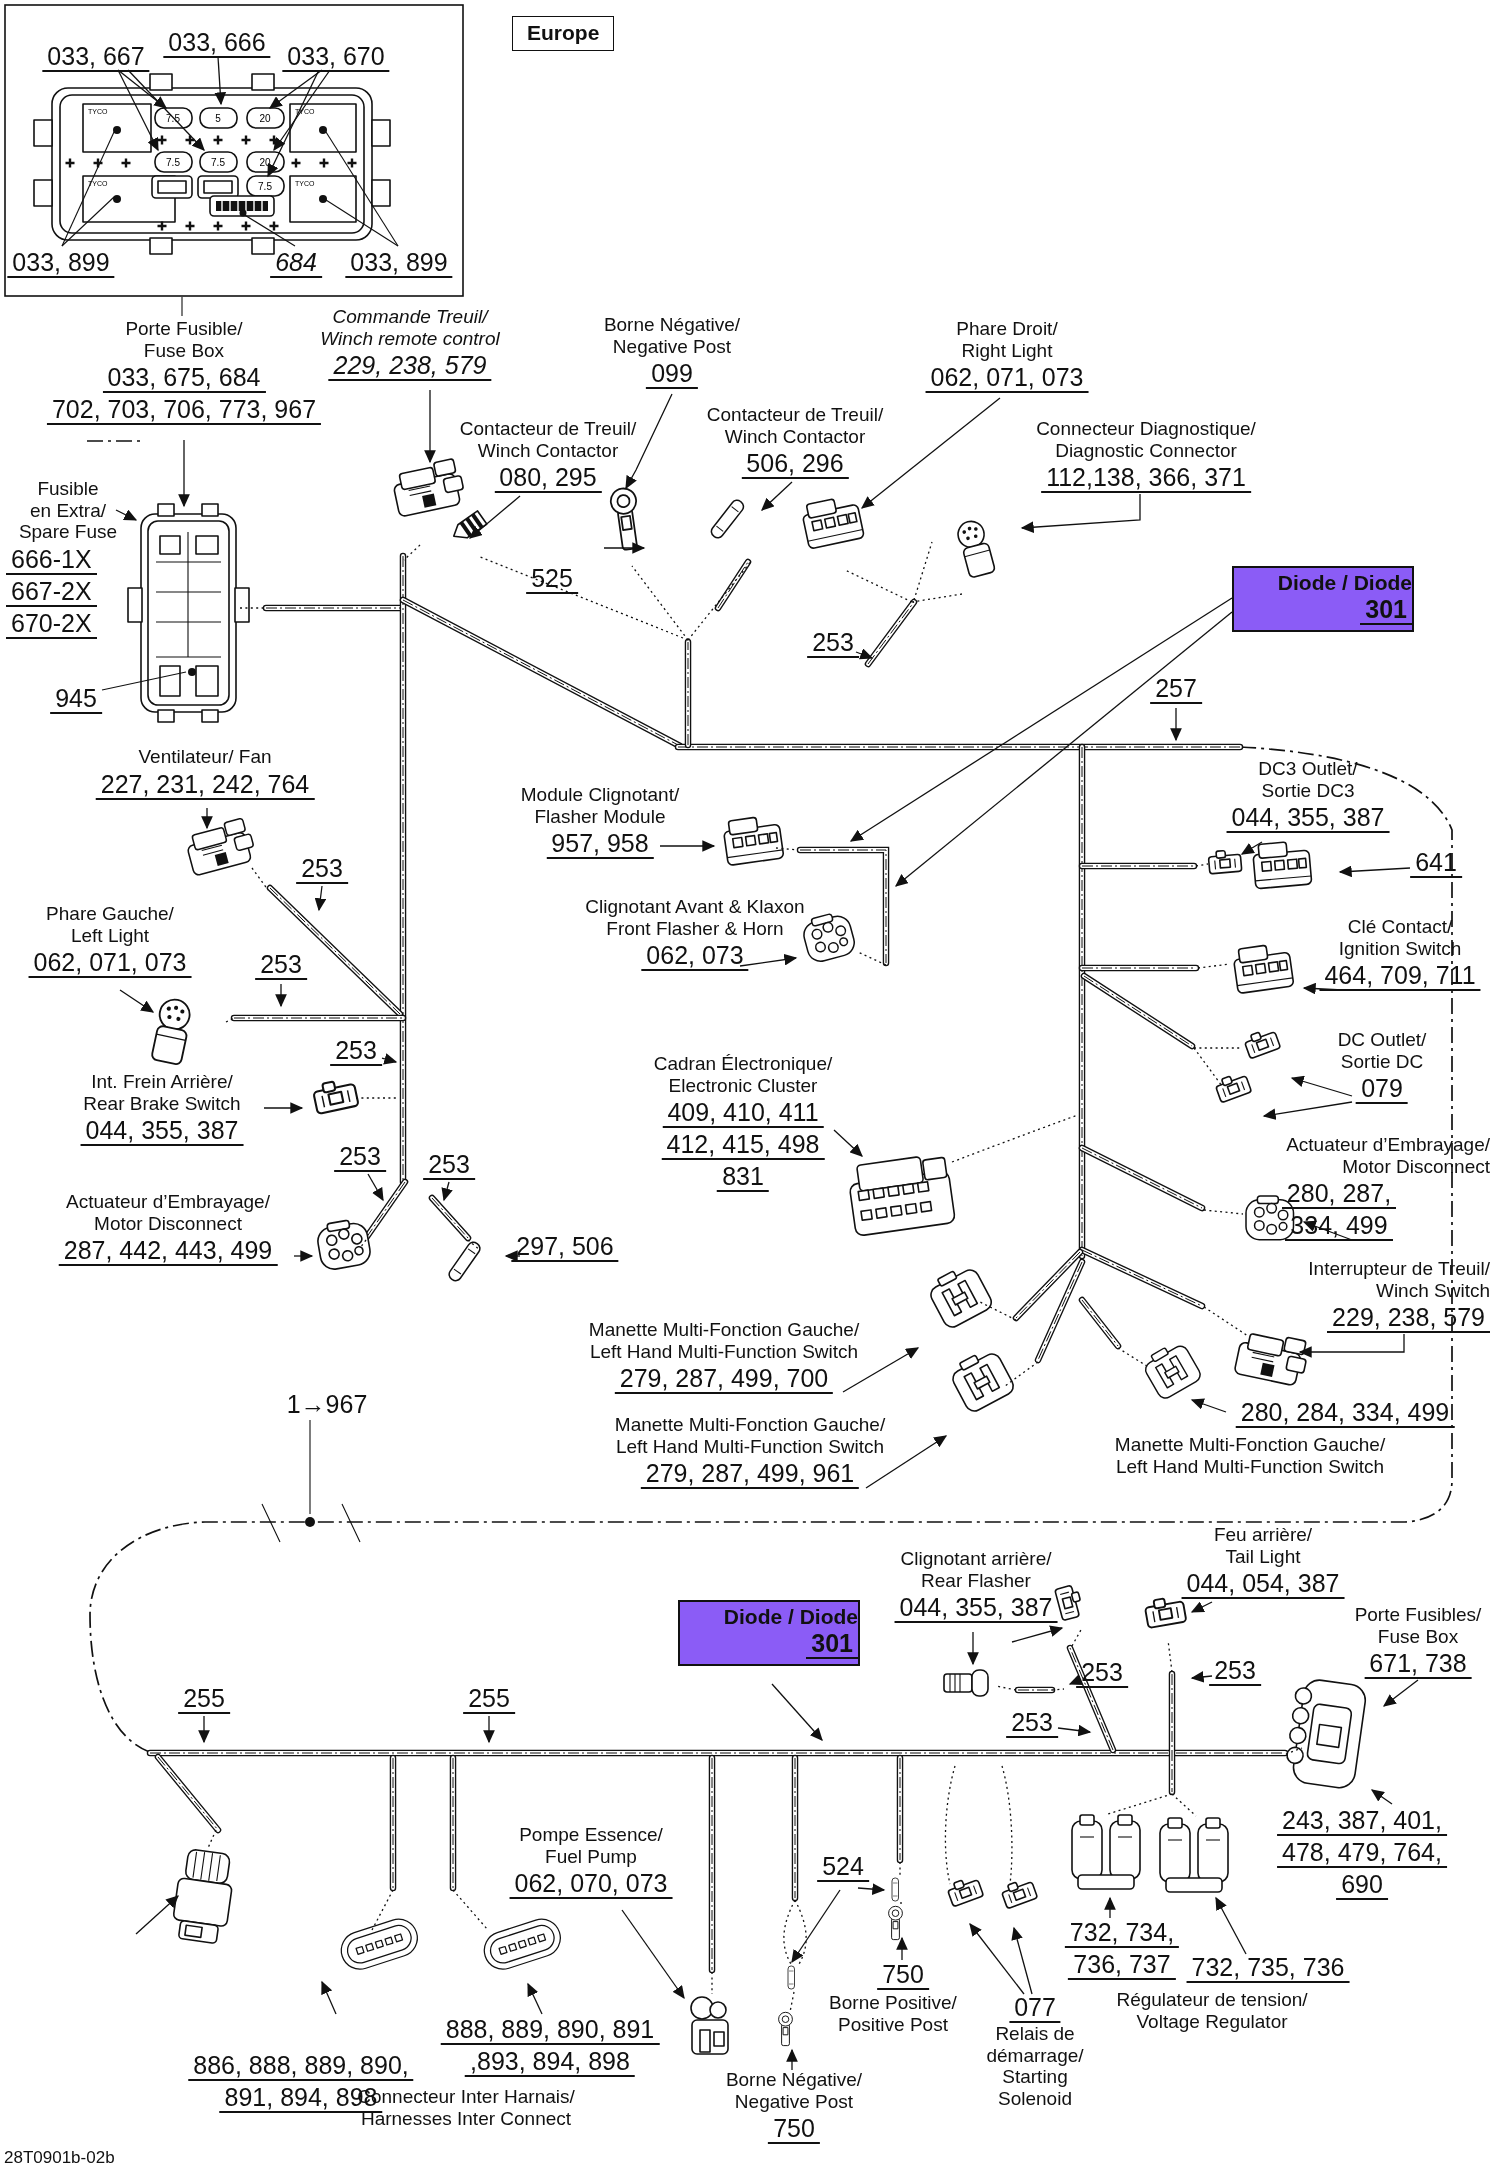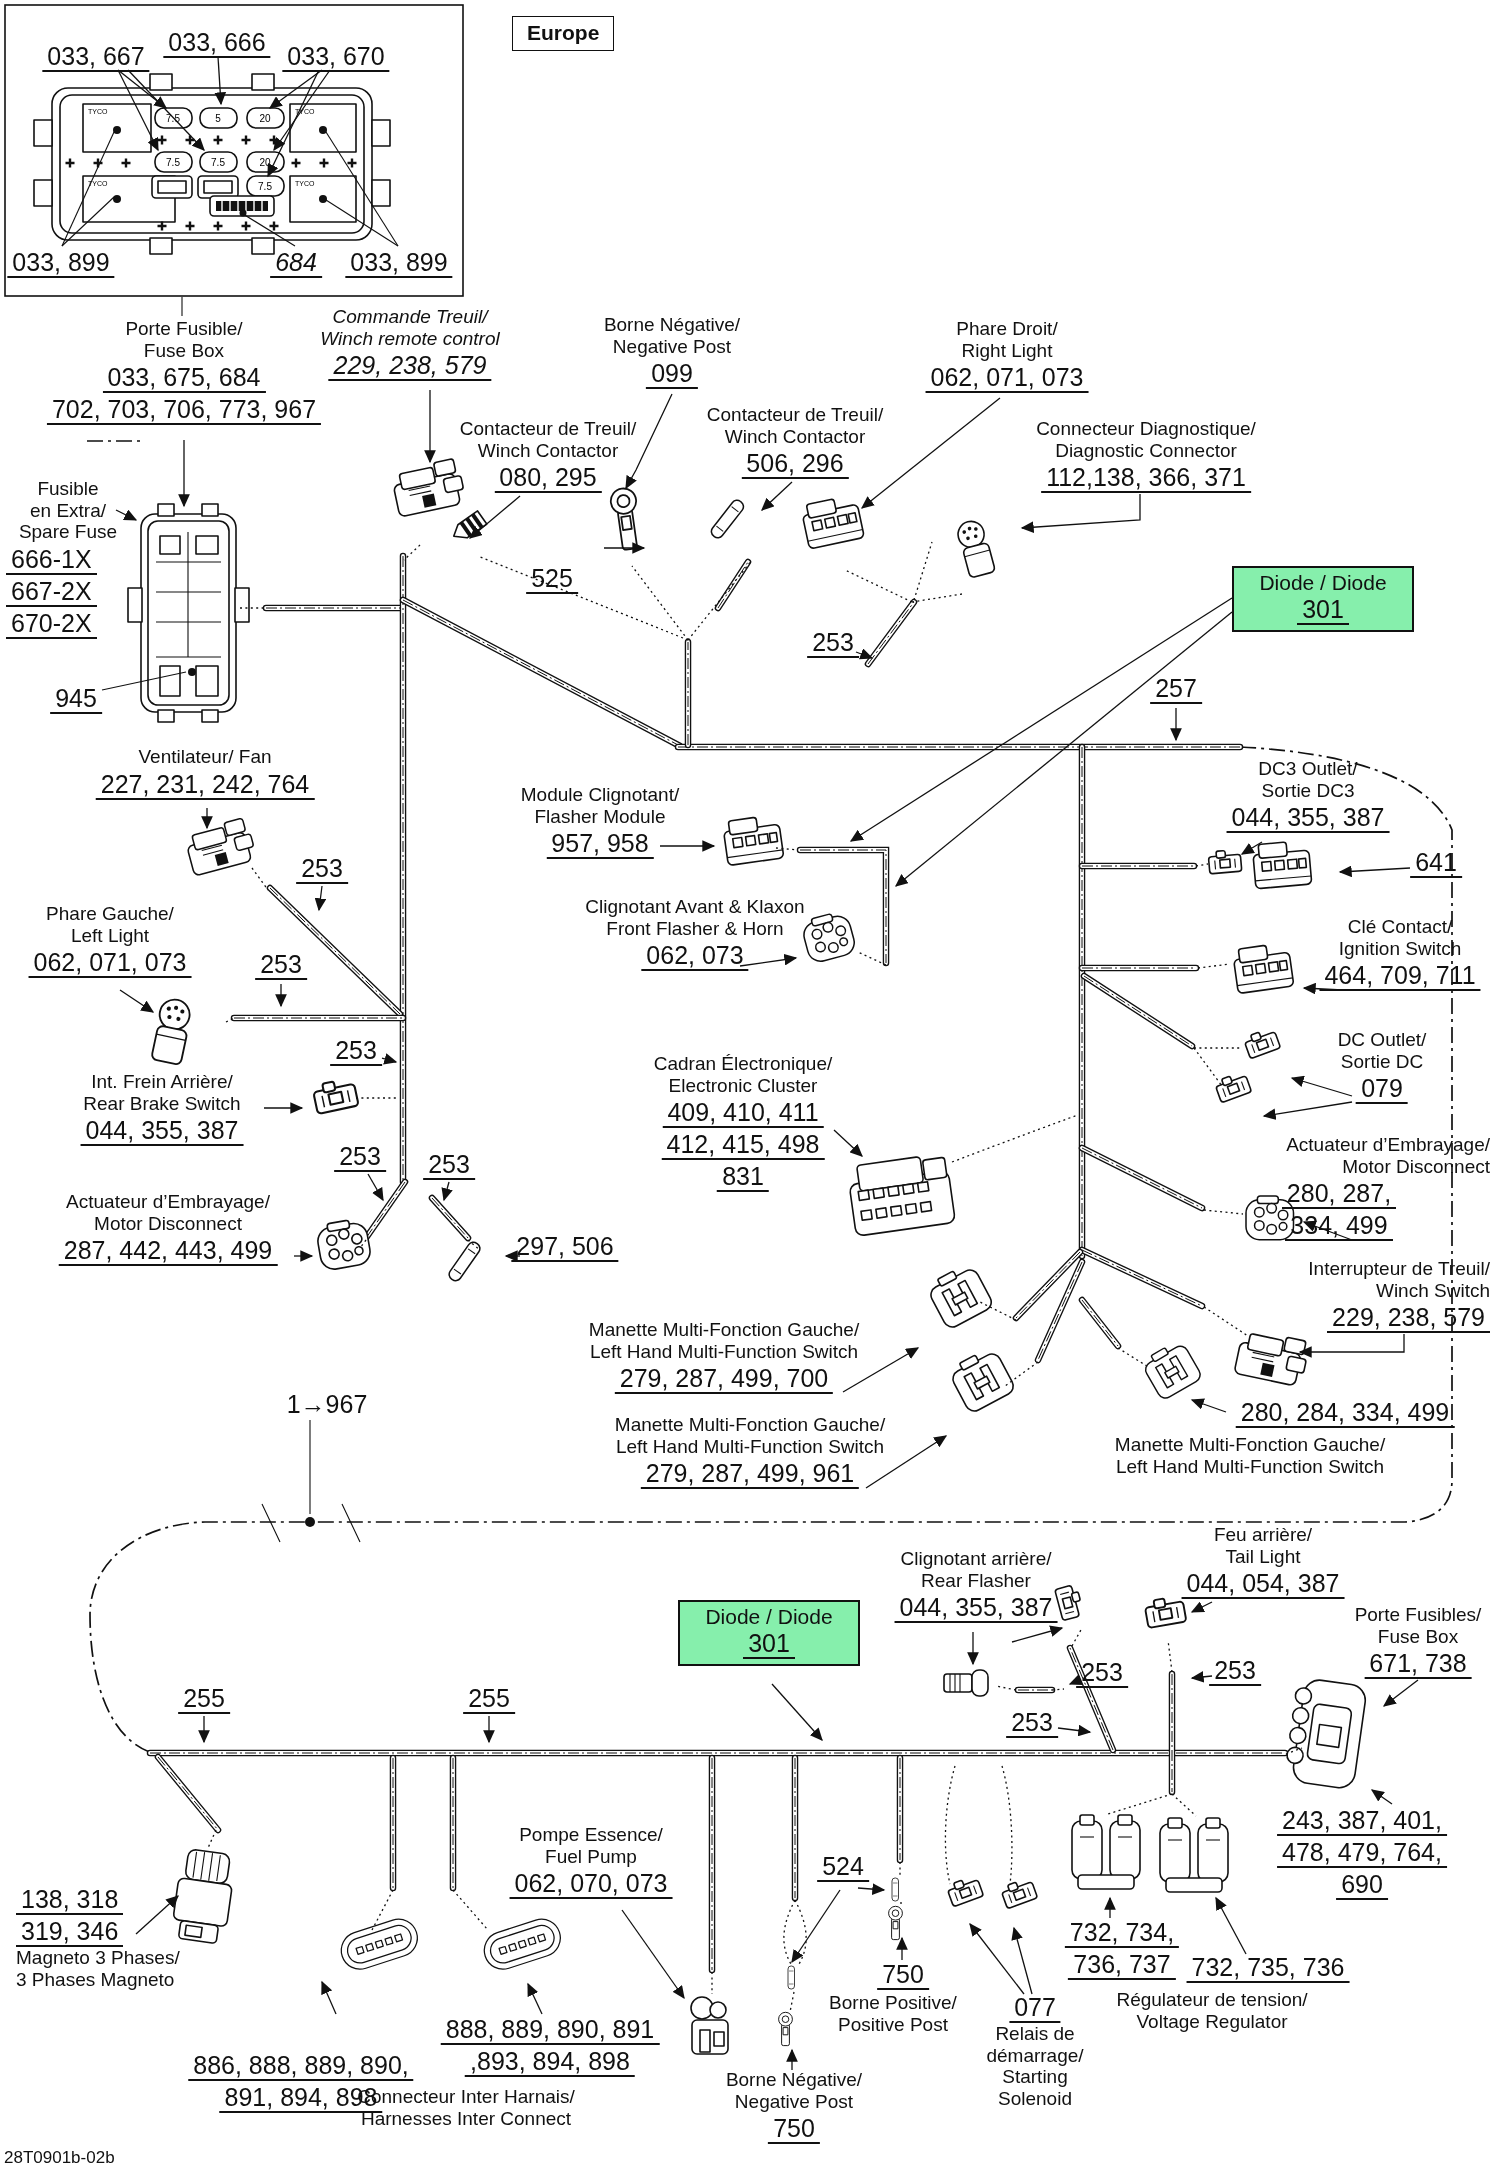--- a/index.html
+++ b/index.html
@@ -14,21 +14,21 @@
   .ln{stroke:#111;stroke-width:1.1;fill:none;}
   .dot{stroke:#111;stroke-width:1.3;fill:none;stroke-dasharray:2 3.4;}
   .bdash{stroke:#111;stroke-width:1.7;fill:none;stroke-dasharray:16 5 3 5;}
   .frame{fill:none;stroke:#111;stroke-width:1.6;}
   .lbl{position:absolute;transform:translateX(-50%);text-align:center;white-space:nowrap;z-index:3;}
   .la{transform:none;text-align:left;}
   .ra{transform:none;text-align:right;}
   .nm{font-size:19px;line-height:21.5px;}
   .rf{font-size:25px;line-height:32px;}
   .rf>span{border-bottom:2px solid #111;padding:0 5px 0px;}
-  .box{position:absolute;border:2px solid #111;background:#86efac;text-align:center;z-index:3;}
+  .box{position:absolute;border:2px solid #111;background:#8b5cf6;text-align:right;z-index:3;font-weight:bold;}
   .tbox{position:absolute;border:1.6px solid #111;background:#fff;text-align:center;z-index:3;
         font-weight:bold;font-size:21px;padding:4px 14px 5px;}
   .sm{font-size:25px;line-height:30px;}
   .doc{position:absolute;font-size:17px;z-index:3;}
 </style>
 </head>
 <body>
 
 <div class="stage">
 
@@ -876,26 +876,20 @@
   <div class="rf"><span>732, 734,</span></div>
   <div class="rf"><span>736, 737</span></div>
 </div>
 <div class="lbl" style="left:1268px;top:1951px;">
   <div class="rf"><span>732, 735, 736</span></div>
 </div>
 <div class="lbl" style="left:1212px;top:1989px;">
   <div class="nm">Régulateur de tension/</div>
   <div class="nm">Voltage Regulator</div>
 </div>
-<div class="lbl la" style="left:16px;top:1883px;width:220px;">
-  <div class="rf"><span>138, 318</span></div>
-  <div class="rf"><span>319, 346</span></div>
-  <div class="nm">Magneto 3 Phases/</div>
-  <div class="nm">3 Phases Magneto</div>
-</div>
 <div class="lbl" style="left:301px;top:2013px;margin-top:36px;">
   <div class="rf"><span>886, 888, 889, 890,</span></div>
   <div class="rf"><span>891, 894, 898</span></div>
 </div>
 <div class="lbl" style="left:550px;top:2013px;">
   <div class="rf"><span>888, 889, 890, 891</span></div>
   <div class="rf"><span>,893, 894, 898</span></div>
 </div>
 <div class="lbl" style="left:466px;top:2086px;">
   <div class="nm">Connecteur Inter Harnais/</div>

